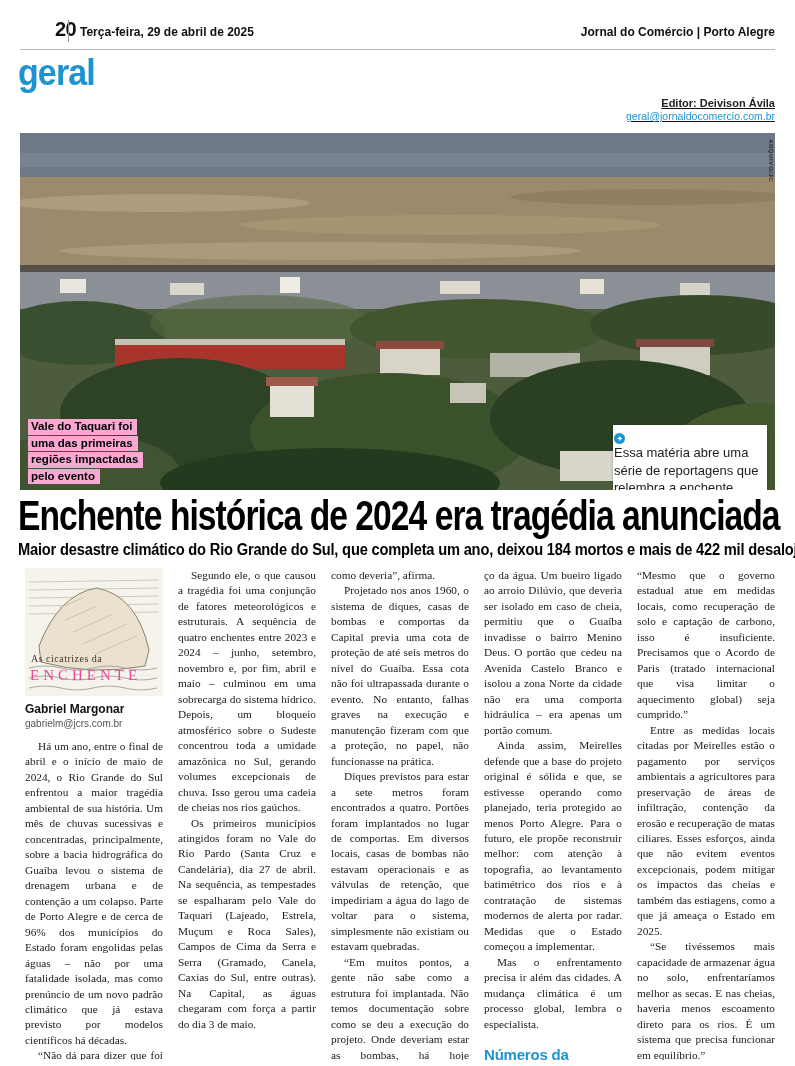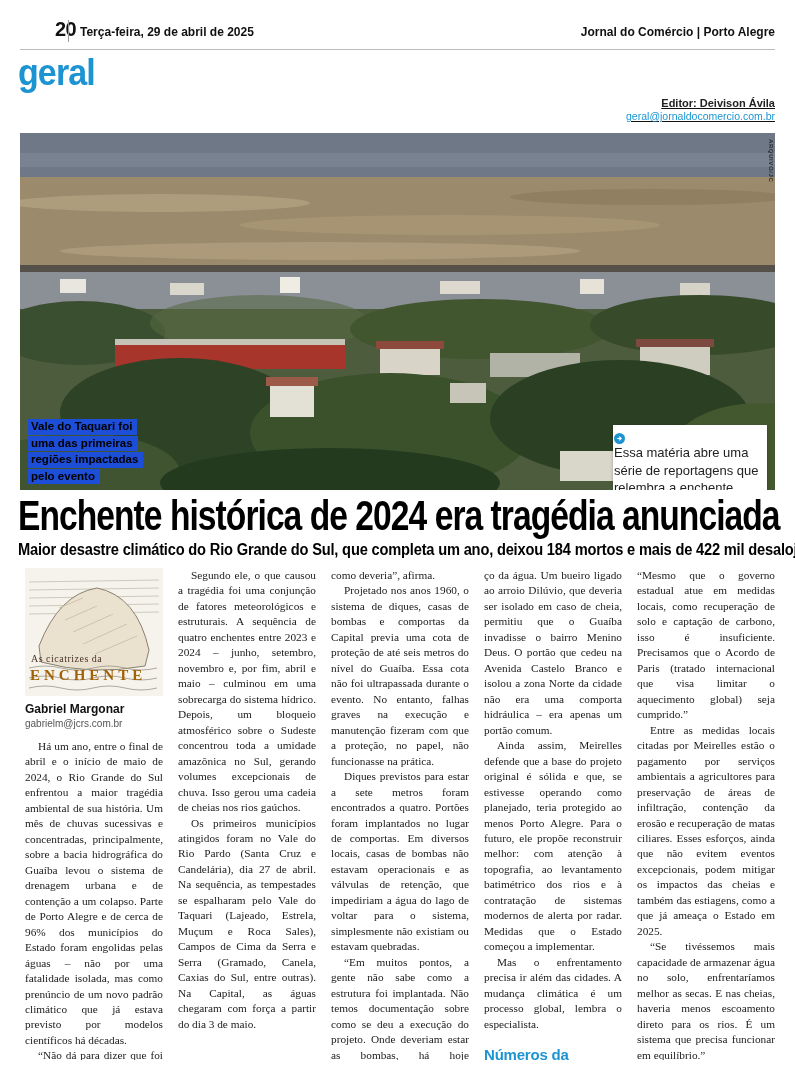--- a/index.html
+++ b/index.html
@@ -17,21 +17,21 @@
                  color:#1d94d2;letter-spacing:-1px;transform:scaleX(.92);transform-origin:0 0;}
   .editorblock{position:absolute;right:20px;top:96px;text-align:right;line-height:1.3;text-decoration:underline;}
   .editor-name{font-size:11px;font-weight:bold;color:#222;}
   .editor-mail{font-size:10.5px;color:#1d94d2;}
   
   .photo{position:absolute;left:20px;top:133px;width:755px;height:357px;overflow:hidden;background:#8a8f96;}
   .photo svg{display:block;}
   .photo-credit{position:absolute;top:6px;right:1px;writing-mode:vertical-rl;
                 font-size:6px;letter-spacing:.6px;color:#1c1c1c;font-weight:bold;opacity:.85;}
   .cap-left{position:absolute;left:8px;top:286px;line-height:1;}
-  .cap-left span{display:block;width:fit-content;background:#1d4ed8;color:#000;font-weight:bold;
+  .cap-left span{display:block;width:fit-content;background:#f9a8d4;color:#000;font-weight:bold;
                  font-size:11.5px;padding:2px 5px 2px 3px;margin-bottom:1px;}
   .cap-right{position:absolute;right:8px;top:292px;width:152px;background:#fff;
              padding:8px 1px;font-size:13px;line-height:1.35;color:#222;
              box-shadow:0 1px 3px rgba(0,0,0,.25);}
   .cap-right .ic{vertical-align:-1px;margin-right:2px;}
   
   .headline{position:absolute;left:18px;top:492px;width:760px;height:48px;overflow:visible;}
   .headline span{display:inline-block;white-space:nowrap;font-size:42px;font-weight:bold;
                  letter-spacing:-1.2px;transform:scaleX(.80);transform-origin:0 0;color:#000;}
   .subhead{position:absolute;left:18px;top:541px;width:770px;height:20px;}
@@ -42,21 +42,21 @@
   .col{width:138px;flex:0 0 138px;overflow:hidden;}
   .col-text p{margin:0;font-family:"Liberation Serif",serif;font-size:11.3px;line-height:1.37;
               text-align:justify;color:#1a1a1a;}
   .col-text p.ind{text-indent:13px;}
   
   .series-logo{position:relative;width:138px;height:128px;margin-bottom:0;}
   .series-logo svg{display:block;}
   .slogo-top{position:absolute;left:6px;bottom:32px;font-family:"Liberation Serif",serif;
              font-size:10px;letter-spacing:.5px;color:#4a3326;}
   .slogo-main{position:absolute;left:5px;bottom:12px;font-family:"Liberation Serif",serif;
-              font-size:15px;font-weight:bold;letter-spacing:4px;color:#a16207;}
+              font-size:15px;font-weight:normal;letter-spacing:4px;color:#ec4899;}
   .byline{margin:6px 0 10px 0;}
   .byline .bname{font-size:12px;font-weight:bold;color:#111;}
   .byline .bmail{font-size:10px;color:#555;margin-top:2px;}
   
   .stats-box{margin-top:14px;}
   .stats-title{font-size:15px;font-weight:bold;color:#1d94d2;margin-bottom:10px;letter-spacing:-.2px;}
 </style>
 </head>
 <body>
 

